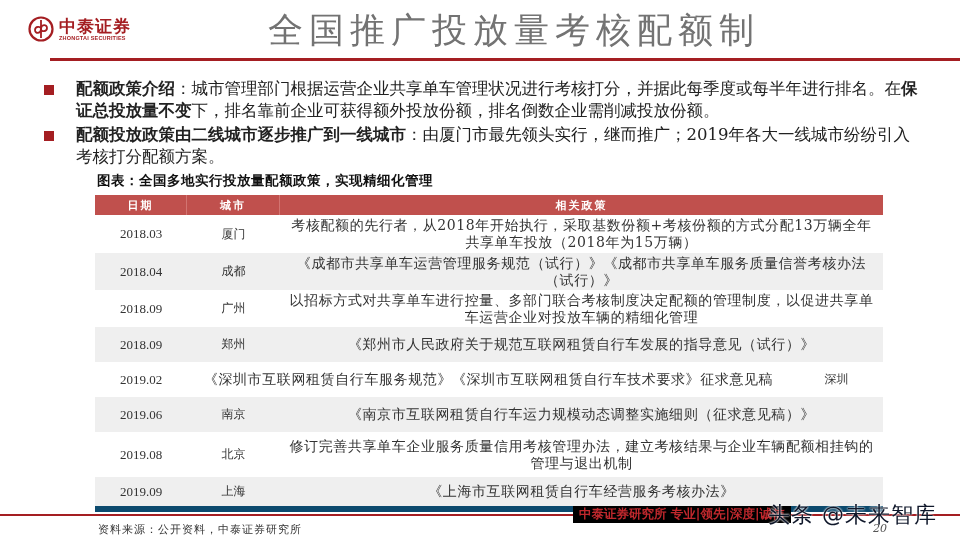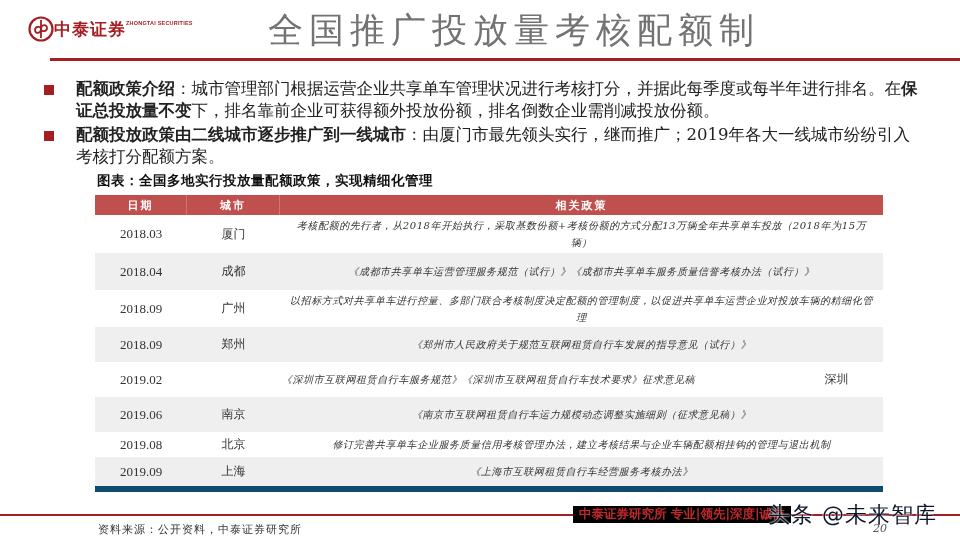--- a/index.html
+++ b/index.html
@@ -1,21 +1,21 @@
 <!DOCTYPE html>
 <html><head>
 <meta charset="utf-8">
 <style>
   * { margin:0; padding:0; box-sizing:border-box; }
   html, body { width:960px; height:540px; background:#ffffff; overflow:hidden; }
   body { position:relative; font-family:"DejaVu Serif","Liberation Serif",serif; color:#222; }
 
   .logo { position:absolute; left:28px; top:16px; display:flex; align-items:center; }
   .logo-mark { width:26px; height:26px; }
-  .logo-text { display:flex; }
+  .logo-text { margin-left:5px; display:flex; flex-direction:column; }
   .logo-cn { font-family:"DejaVu Sans","Liberation Sans",sans-serif; font-weight:bold; font-size:17px; color:#a41e22; letter-spacing:1px; line-height:18px; }
   .logo-en { font-family:"Liberation Sans",sans-serif; font-size:5.5px; color:#a41e22; font-weight:bold; letter-spacing:0.2px; line-height:7px; }
 
   .title { position:absolute; left:268px; top:12px; font-size:35px; color:#737373; letter-spacing:6px; font-family:Liberation Mono, monospace; line-height:42px; font-weight:normal; }
   .title-rule { position:absolute; left:50px; top:58px; width:910px; height:3px; background:#a41e22; }
 
   .bullets { position:absolute; left:44px; top:78px; width:880px; }
   .bullet { display:flex; font-size:16.5px; line-height:22px; color:#222; margin-bottom:2px; }
   .bullet-mark { width:10px; height:10px; background:#a41e22; margin-top:7px; margin-right:22px; flex:none; }
   .bullet-text b { font-weight:bold; }
@@ -26,21 +26,21 @@
   .thead { display:flex; height:20px; background:#c0504d; color:#fff; font-size:11px; font-weight:bold; font-family:"DejaVu Sans","Liberation Sans",sans-serif; }
   .th { display:flex; align-items:center; justify-content:center; border-right:1px solid #d27471; letter-spacing:2px; }
   .th:last-child { border-right:none; }
   .c1 { width:92px; flex:none; }
   .c2 { width:93px; flex:none; }
   .c3 { flex:1; }
   .tr { display:flex; font-size:12px; color:#333; }
   .tr.alt { background:#efefef; }
   .td { display:flex; align-items:center; justify-content:center; text-align:center; }
   .td.c1 { font-family:"Liberation Serif","DejaVu Serif",serif; font-size:13px; }
-  .td.c3 { padding:8px 8px; line-height:17px; font-size:10px; letter-spacing:0.6px;font-style:italic; }
+  .td.c3 { padding:8px 8px; line-height:17px; font-size:14px; letter-spacing:0.6px; }
 
   .source { position:absolute; left:98px; top:522px; font-size:11px; color:#333; letter-spacing:1px; }
   .footer-rule { position:absolute; left:0; top:514px; width:960px; height:2px; background:#a41e22; }
   .footer-brand { position:absolute; left:573px; top:506px; background:#000000; padding:0 6px; font-family:"DejaVu Sans","Liberation Sans",sans-serif; font-size:12.5px; font-weight:bold; color:#c0282d; }
   .watermark { position:absolute; left:768px; top:500px; font-family:"DejaVu Sans","Liberation Sans",sans-serif; font-size:22px; color:#0f172a; letter-spacing:1px; text-shadow:0 0 2px #fff, 0 0 2px #fff; }
   .page-num { position:absolute; left:873px; top:522px; font-size:11px; color:#555; font-style:italic; }
 </style>
 </head>
 <body>
 
@@ -102,21 +102,21 @@
   <div class="tr" style="height:35px">
     <div class="td c1">2019.02</div>
     <div class="td c3">《深圳市互联网租赁自行车服务规范》《深圳市互联网租赁自行车技术要求》征求意见稿</div>
     <div class="td c2">深圳</div>
   </div>
   <div class="tr alt" style="height:35px">
     <div class="td c1">2019.06</div>
     <div class="td c2">南京</div>
     <div class="td c3">《南京市互联网租赁自行车运力规模动态调整实施细则（征求意见稿）》</div>
   </div>
-  <div class="tr" style="height:25px">
+  <div class="tr" style="height:45px">
     <div class="td c1">2019.08</div>
     <div class="td c2">北京</div>
     <div class="td c3">修订完善共享单车企业服务质量信用考核管理办法，建立考核结果与企业车辆配额相挂钩的管理与退出机制</div>
   </div>
   <div class="tr alt" style="height:29px">
     <div class="td c1">2019.09</div>
     <div class="td c2">上海</div>
     <div class="td c3">《上海市互联网租赁自行车经营服务考核办法》</div>
   </div>
 </div>

